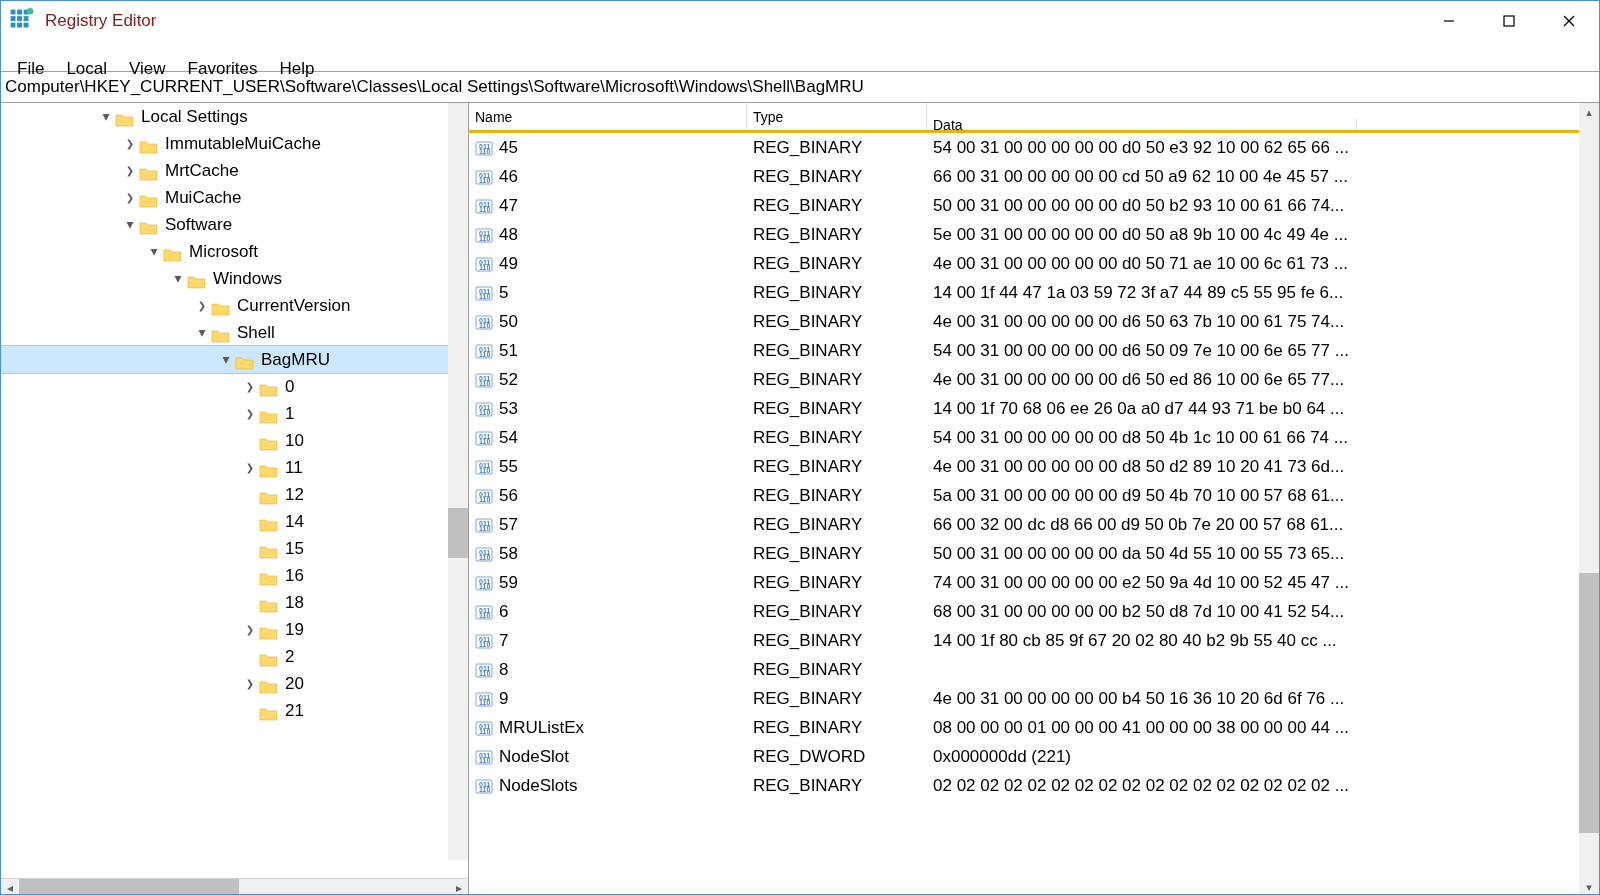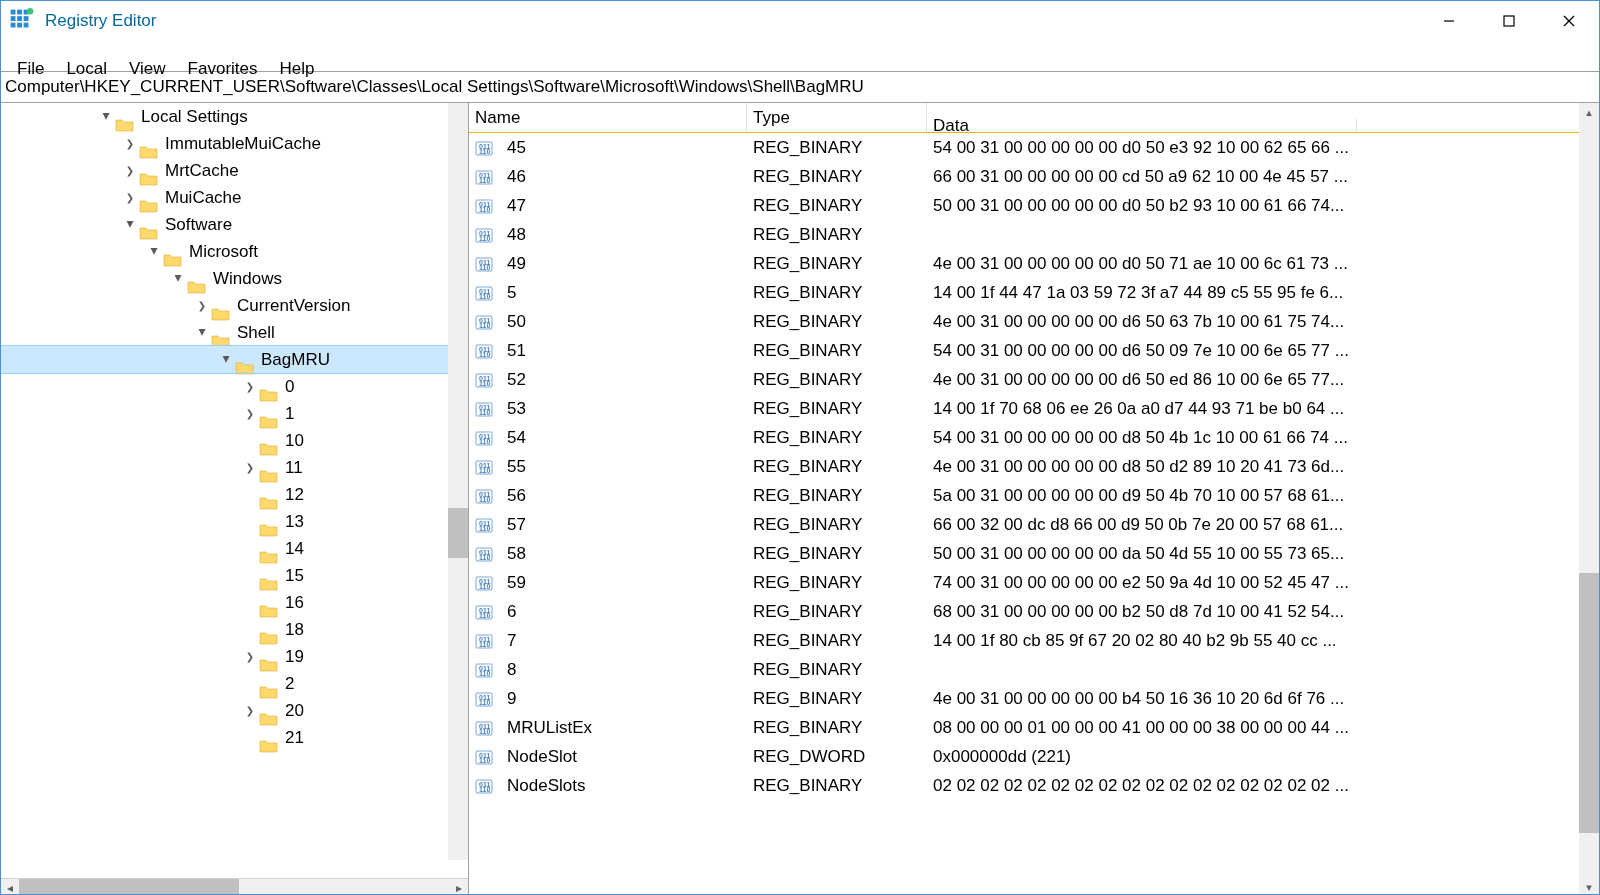--- a/index.html
+++ b/index.html
@@ -1,20 +1,20 @@
 <!DOCTYPE html>
 <html><head>
 <meta charset="utf-8">
 <style>
   * { box-sizing: border-box; margin: 0; padding: 0; font-family: "Segoe UI", Tahoma, sans-serif; }
   body { background: #fff; width: 1600px; height: 895px; overflow: hidden; border: 1px solid #4a90d9; position: relative; }
   
   .title-bar { height: 40px; display: flex; align-items: center; padding-left: 8px; }
   .title-bar .appicon { width: 26px; height: 26px; margin-right: 10px; display: inline-block; }
-  .title-bar .title { font-size: 17px; font-weight: 400; color: #0369a1; }
+  .title-bar .title { font-size: 17px; font-weight: 400; color: #7f1d1d; }
   .title-bar .spacer { flex: 1; }
   .title-bar .winbtn { width: 60px; height: 40px; display: flex; align-items: center; justify-content: center; color: #000; }
   .title-bar .winbtn svg { width: 14px; height: 14px; stroke: #000; stroke-width: 1.2; fill: none; }
   
   .menu-bar { height: 30px; display: flex; align-items: center; padding-left: 6px; gap: 2px; font-size: 17px; }
   .menu-bar span { padding: 4px 10px; cursor: default; margin-top: 26px; }
   
   .address-bar { height: 32px; border-top: 1px solid #a0a0a0; border-bottom: 1px solid #a0a0a0; display: flex; align-items: center; padding: 0 4px; font-size: 17px; }
   
   .panes { display: flex; height: calc(895px - 40px - 30px - 32px); }
@@ -23,38 +23,38 @@
   
   .tree-scroll { flex: 1; overflow: hidden; position: relative; }
   .tree-vscroll { position:absolute; right:0; top:0; width:20px; height:calc(100% - 18px); background:#f0f0f0; }
   .tree-vscroll .thumb { position:absolute; left:0; width:100%; background:#c0c0c0; }
   .tree-hscroll { height:18px; background:#f0f0f0; border-top:1px solid #d0d0d0; display:flex; align-items:center; }
   .tree-hscroll .harrow { width:18px; height:18px; display:flex;align-items:center;justify-content:center;color:#606060;font-size:12px; }
   .tree-hscroll .htrack { flex:1; position:relative; height:100%; }
   .tree-hscroll .hthumb { position:absolute; top:0; height:100%; background:#c0c0c0; }
   .tree ul { list-style:none; }
   .tree li { font-size:17px; line-height:27px; white-space:nowrap; position:relative; }
-  .tree li > .row { display:flex; align-items:flex-end; height:27px; }
+  .tree li > .row { display:flex; align-items:center; height:27px; }
   .tree li > .row.selected { background:#cce8ff; outline:1px solid #99d1ff; }
   .tree .twisty { width:18px; text-align:center; color:#5a5a5a; font-size:11px; user-select:none; display:inline-block; }
   .tree .twisty.open::before { content:"▾"; font-size:14px; }
   .tree .twisty.closed::before { content:"❯"; font-size:10px; }
   .tree .twisty.none::before { content:""; }
   .tree .folder-icon { width:20px; height:16px; display:inline-block; margin-right:6px; }
   .tree .label { padding-right:6px; }
   .tree .pad { display:inline-block; }
   
-  .list-header { height:30px; display:flex; align-items:stretch; border-bottom:1px solid #eab308; font-size:17px; }
+  .list-header { height:30px; display:flex; align-items:stretch; border-bottom:3px solid #eab308; font-size:14px; }
   .list-header .col { display:flex; align-items:center; padding-left:6px; border-right:1px solid #e0e0e0; }
   .col-name { width:278px; }
   .col-type { width:180px; }
   .col-data { flex:1;margin-top:16px; }
   .list-body { flex:1; overflow:hidden; position:relative; }
   .list-row { display:flex; align-items:center; height:29px; font-size:17px; }
-  .list-row .c-name { width:278px; padding-left:6px; display:flex; align-items:center; gap:14px; white-space:nowrap; overflow:hidden; text-overflow:ellipsis;}
+  .list-row .c-name { width:278px; padding-left:6px; display:flex; align-items:center; gap:6px; white-space:nowrap; overflow:hidden; text-overflow:ellipsis;}
   .list-row .c-type { width:180px; padding-left:6px; white-space:nowrap;}
   .list-row .c-data { flex:1; padding-left:6px; white-space:nowrap; overflow:hidden; text-overflow:ellipsis;}
   .list-vscroll { position:absolute; right:0; top:0; width:20px; height:100%; background:#f0f0f0; }
   .list-vscroll .varrow { position:absolute; left:0; width:100%; height:18px; display:flex;align-items:center;justify-content:center; color:#606060; font-size:11px; }
   .list-vscroll .thumb { position:absolute; left:0; width:100%; background:#c0c0c0; }
   
   .folder-svg { fill:#ffd96b; stroke:#d6a322; stroke-width:0.5; }
   .bin-icon { width:18px; height:18px; flex:none; }
 </style>
 </head>
@@ -263,30 +263,20 @@
                 <span class="label">12</span>
               </div>
             </li>
             <li>
               <div class="row">
                 <span class="pad" style="width: 240px;"></span>
                 <span class="twisty none"></span>
                 <span class="folder-icon"><svg viewBox="0 0 20 16" width="20" height="16">
                     <use href="#folder-g"></use>
                   </svg></span>
-                <span class="label">13</span>
-              </div>
-            </li>
-            <li>
-              <div class="row">
-                <span class="pad" style="width: 240px;"></span>
-                <span class="twisty none"></span>
-                <span class="folder-icon"><svg viewBox="0 0 20 16" width="20" height="16">
-                    <use href="#folder-g"></use>
-                  </svg></span>
                 <span class="label">14</span>
               </div>
             </li>
             <li>
               <div class="row">
                 <span class="pad" style="width: 240px;"></span>
                 <span class="twisty none"></span>
                 <span class="folder-icon"><svg viewBox="0 0 20 16" width="20" height="16">
                     <use href="#folder-g"></use>
                   </svg></span>
@@ -406,20 +396,21 @@
           <div class="c-data">50 00 31 00 00 00 00 00 d0 50 b2 93 10 00 61 66 74...</div>
         </div>
         <div class="list-row">
           <div class="c-name">
             <span class="bin-icon"><svg viewBox="0 0 18 18" width="18" height="18">
                 <use href="#bin-g"></use>
               </svg></span>
             <span>48</span>
           </div>
           <div class="c-type">REG_BINARY</div>
+          <div class="c-data">5e 00 31 00 00 00 00 00 d0 50 a8 9b 10 00 4c 49 4e ...</div>
         </div>
         <div class="list-row">
           <div class="c-name">
             <span class="bin-icon"><svg viewBox="0 0 18 18" width="18" height="18">
                 <use href="#bin-g"></use>
               </svg></span>
             <span>49</span>
           </div>
           <div class="c-type">REG_BINARY</div>
           <div class="c-data">4e 00 31 00 00 00 00 00 d0 50 71 ae 10 00 6c 61 73 ...</div>

